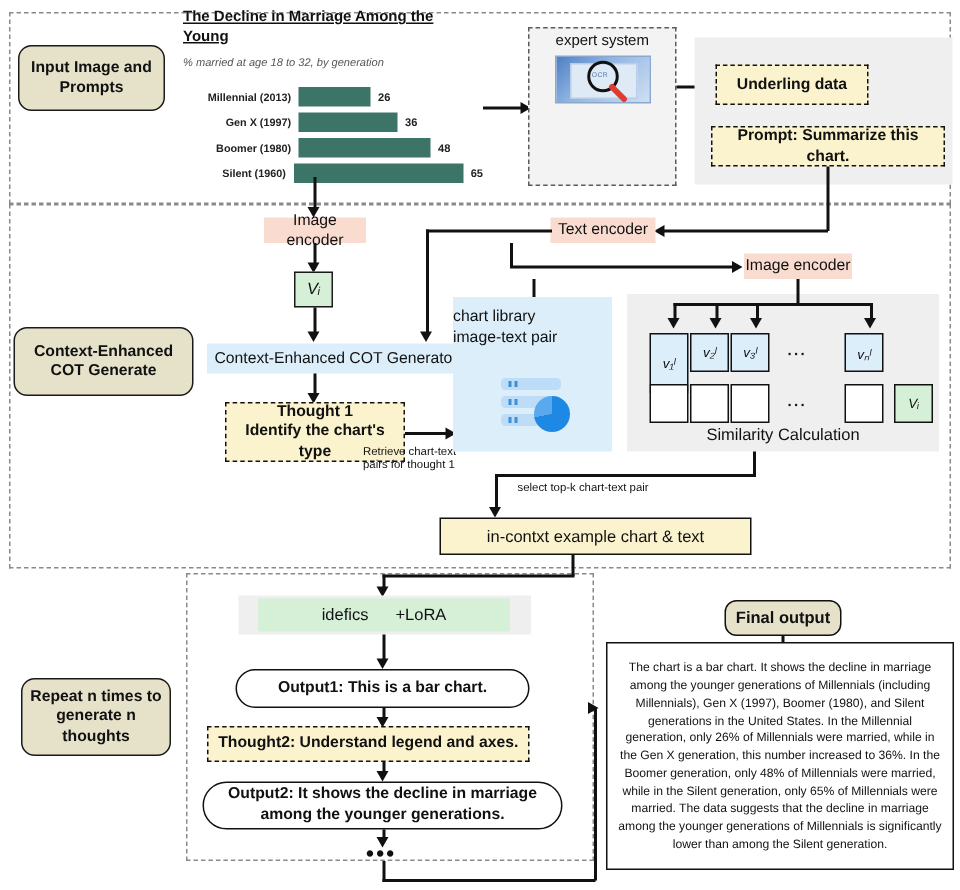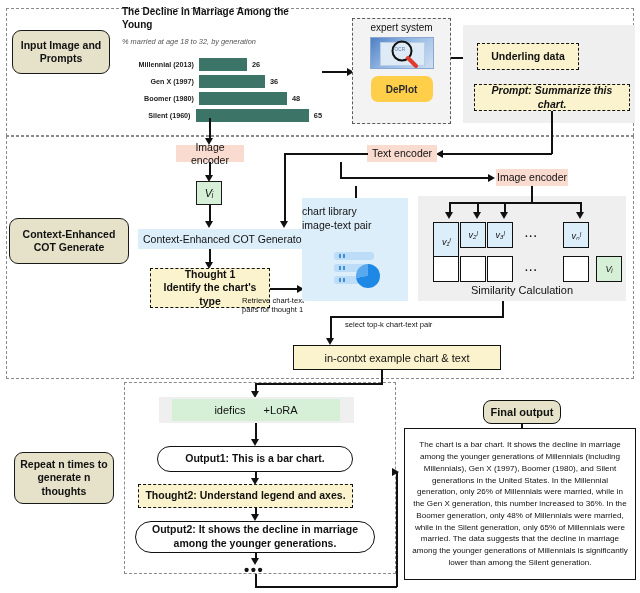--- a/index.html
+++ b/index.html
@@ -92,21 +92,21 @@
   .arr-down{border-left:4.5px solid transparent;border-right:4.5px solid transparent;border-top:7px solid #111;}
   .arr-right{border-top:4.5px solid transparent;border-bottom:4.5px solid transparent;border-left:7px solid #111;}
   .arr-left{border-top:4.5px solid transparent;border-bottom:4.5px solid transparent;border-right:7px solid #111;}
 
   .smalltxt{
     position:absolute;font-size:7.6px;color:#111;line-height:1.25;
   }
 
   
   .chart-title{
-    font-size:10px;font-weight:700;line-height:1.25;color:#111;
+    font-size:10px;font-weight:700;line-height:1.25;color:#111;text-decoration:underline;
   }
   .chart-sub{
     font-size:7.4px;font-style:italic;color:#555;
   }
   .bar-row{display:flex;align-items:center;height:13px;margin-bottom:4px;}
   .bar-label{
     width:72px;text-align:right;padding-right:5px;
     font-size:7.2px;font-weight:700;color:#222;
   }
   .bar-fill{background:#3d7468;height:13px;}
@@ -233,35 +233,32 @@
 
     <div class="ocr-card" style="position:relative;margin:4px auto 0;width:62px;height:30px;">
       <div class="ocr-inner"></div>
       <svg width="62" height="30" style="position:absolute;left:0;top:0;">
         <circle cx="31" cy="13" r="9.5" fill="none" stroke="#111" stroke-width="2"></circle>
         <line x1="37" y1="20" x2="45" y2="28" stroke="#e03b2f" stroke-width="4" stroke-linecap="round"></line>
       </svg>
       <span style="position:absolute;left:24px;top:9px;font-size:4.5px;color:#5577a8;letter-spacing:.3px;">OCR</span>
     </div>
 
-    <div class="deplot-btn" style="margin:7px auto 0;width:62px;height:26px;">
-      <span>DePlot</span>
-    </div>
   </div>
 
   <div class="abs ln lnh" style="left:451px;top:57px;width:23px;"></div>
   <div class="abs arrow arr-right" style="left:473px;top:53.5px;"></div>
 
   <div class="abs graypanel" style="left:463px;top:25px;width:172px;height:98px;"></div>
 
   <div class="abs yellowbox" style="left:477px;top:43px;width:102px;height:27px;">
     <span>Underling data</span>
   </div>
 
-  <div class="abs yellowbox" style="left:474px;top:84px;width:156px;height:27px;font-style:italic;">
+  <div class="abs yellowbox" style="left:474px;top:84px;width:156px;height:27px;">
     <span>Prompt: Summarize this chart.</span>
   </div>
 
   <div class="abs ln lnv" style="left:551px;top:111px;height:43px;"></div>
   <div class="abs ln lnh" style="left:442px;top:153px;width:110px;"></div>
   <div class="abs arrow arr-left" style="left:436px;top:149.5px;"></div>
 
   <div class="abs ln lnv" style="left:209px;top:118px;height:22px;"></div>
   <div class="abs arrow arr-down" style="left:205px;top:138px;"></div>
 

